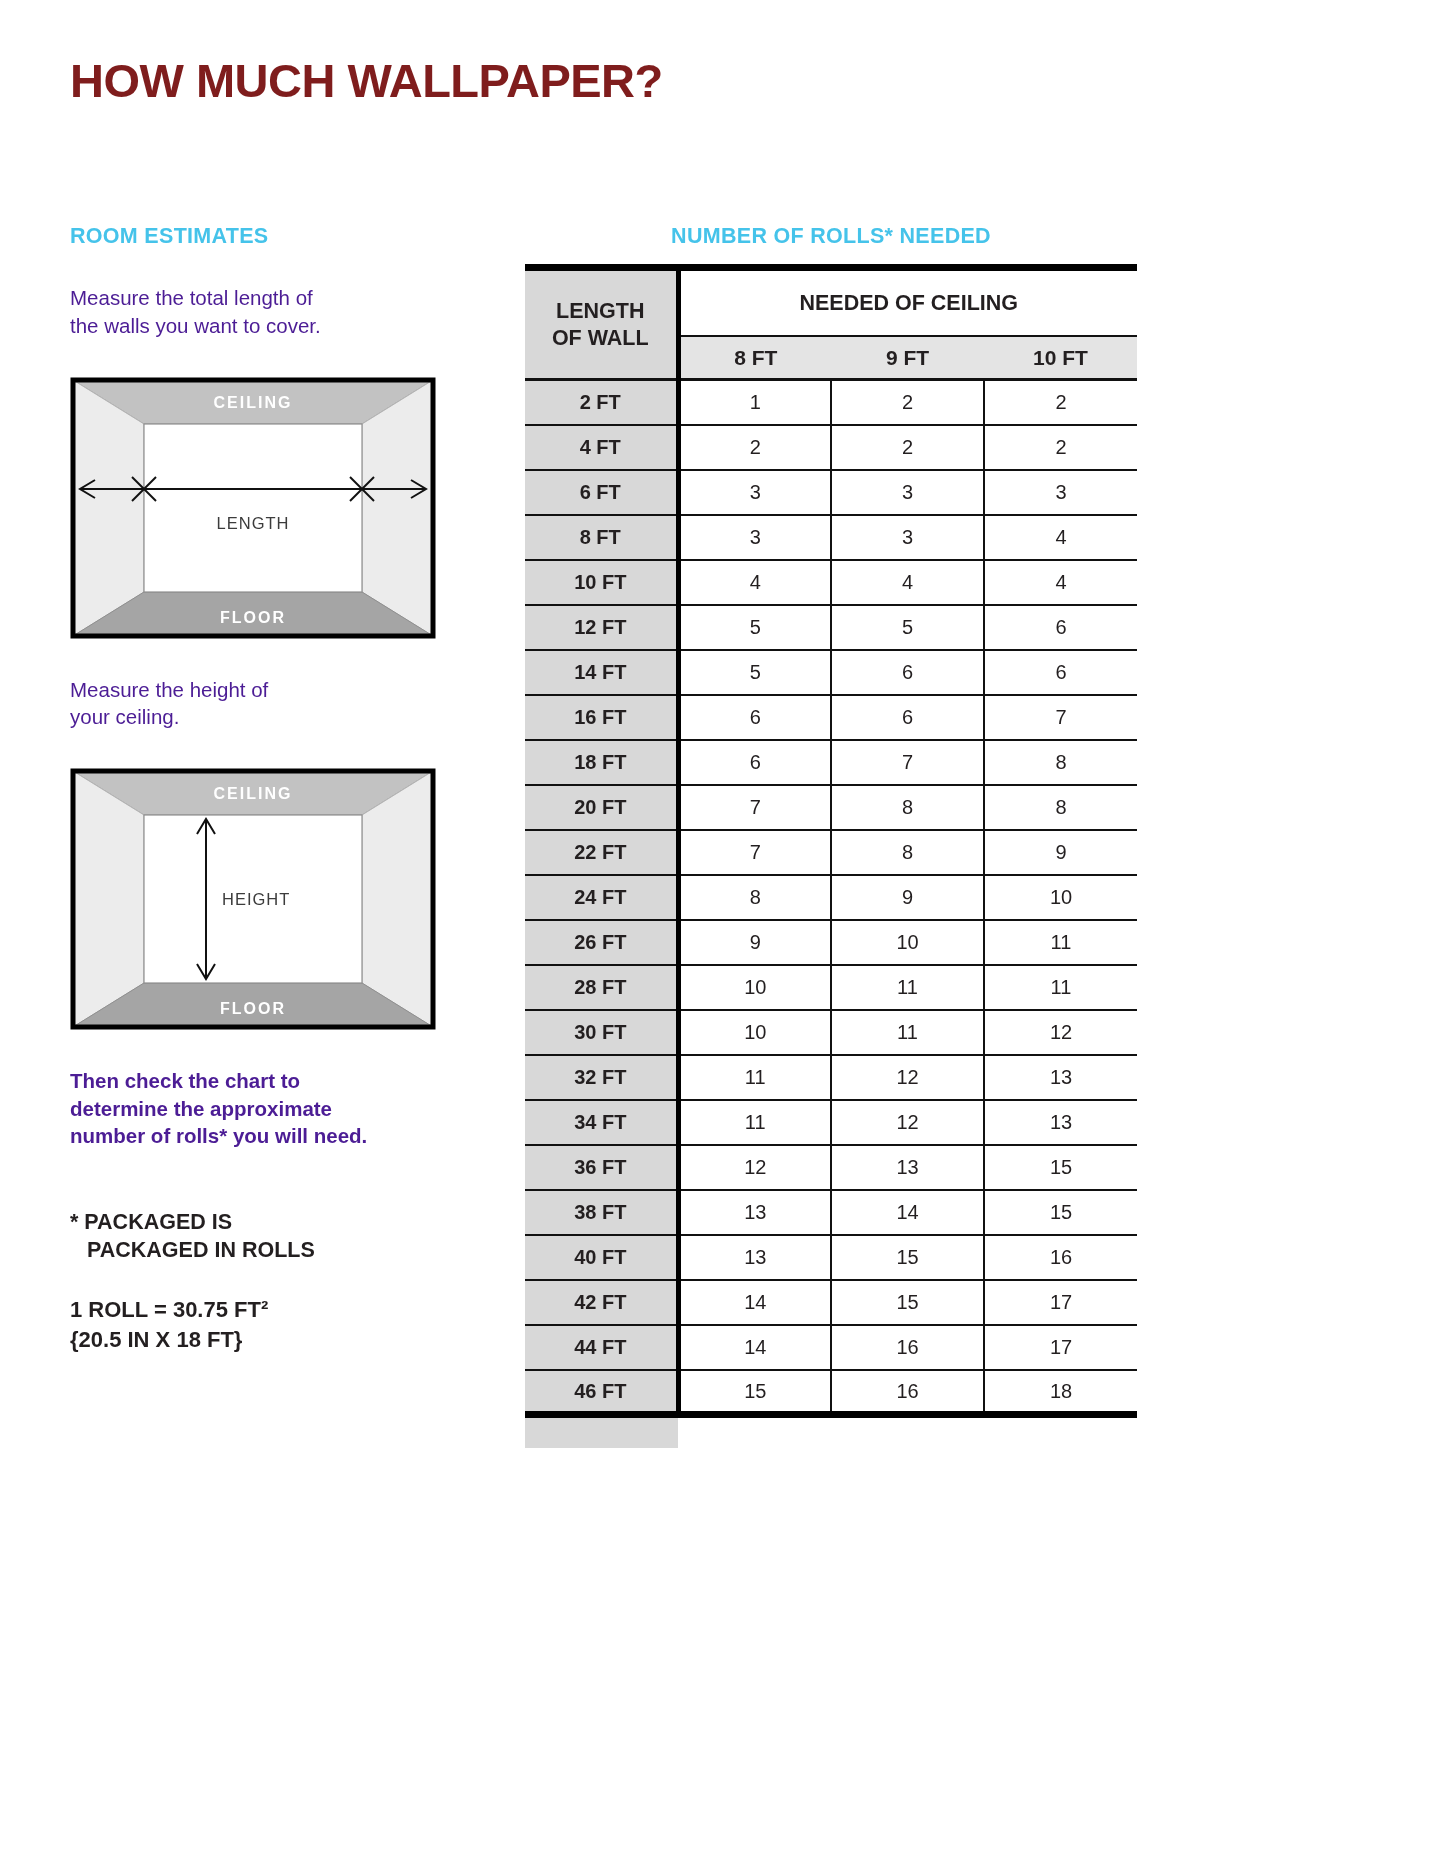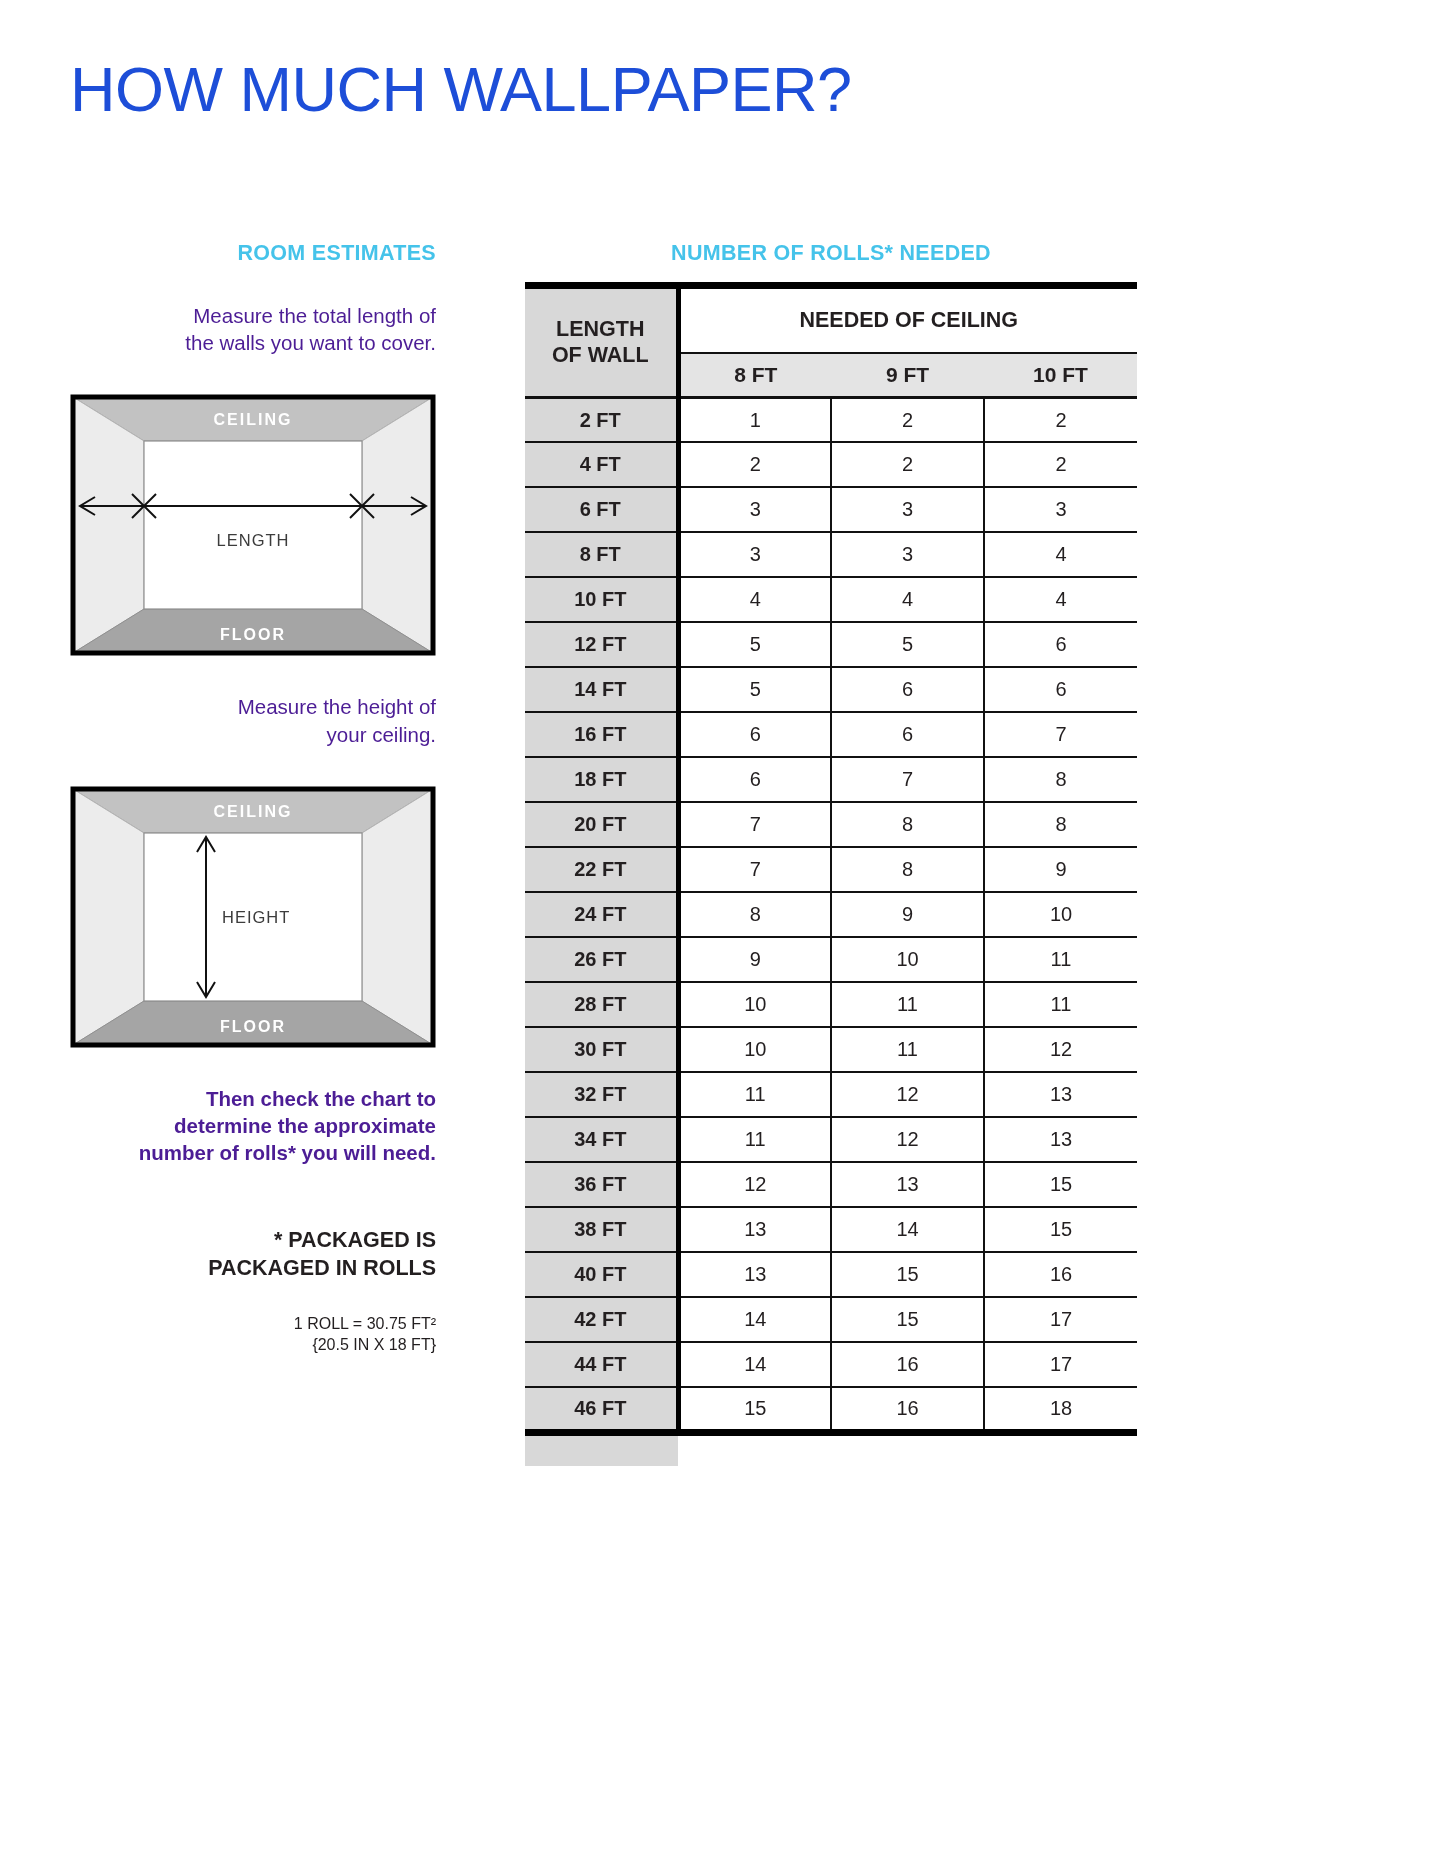--- a/index.html
+++ b/index.html
@@ -11,29 +11,29 @@
   }
   .page {
     width: 1445px;
     height: 1870px;
     background: #ffffff;
     padding: 55px 0 0 70px;
     overflow: hidden;
     position: relative;
   }
   .page-title {
-    color: #1d4ed8;
-    font-size: 63px;
-    font-weight: normal;
+    color: #7f1d1d;
+    font-size: 47px;
+    font-weight: bold;
     letter-spacing: -0.5px;
     line-height: 1.1;
     margin-bottom: 118px;
   }
   .columns { display: flex; align-items: flex-start; }
-  .left-col { width: 366px; margin-right: 89px; flex: none; text-align: right; }
+  .left-col { width: 366px; margin-right: 89px; flex: none; }
   .right-col { width: 612px; flex: none; }
 
   .section-heading {
     color: #45c3ea;
     font-size: 21.5px;
     font-weight: bold;
     letter-spacing: 0.3px;
     line-height: 1.1;
   }
   .left-col .section-heading { margin-bottom: 36px; }
@@ -57,21 +57,21 @@
     letter-spacing: 2px;
   }
   .diagram-label-dark {
     fill: #3c3c3c;
     font-size: 16.5px;
     letter-spacing: 1px;
   }
 
   .note { font-size: 21.5px; font-weight: bold; line-height: 1.3; margin-bottom: 30px; }
   .note .line2 { padding-left: 17px; }
-  .roll-info { font-size: 16px; font-weight: normal; line-height: 1.35; }
+  .roll-info { font-size: 22px; font-weight: bold; line-height: 1.35; }
 
   
   table.rolls-table {
     border-collapse: collapse;
     width: 612px;
     table-layout: fixed;
     border-top: 7px solid #000;
     border-bottom: 7px solid #000;
   }
   .rolls-table col { width: 153px; }

